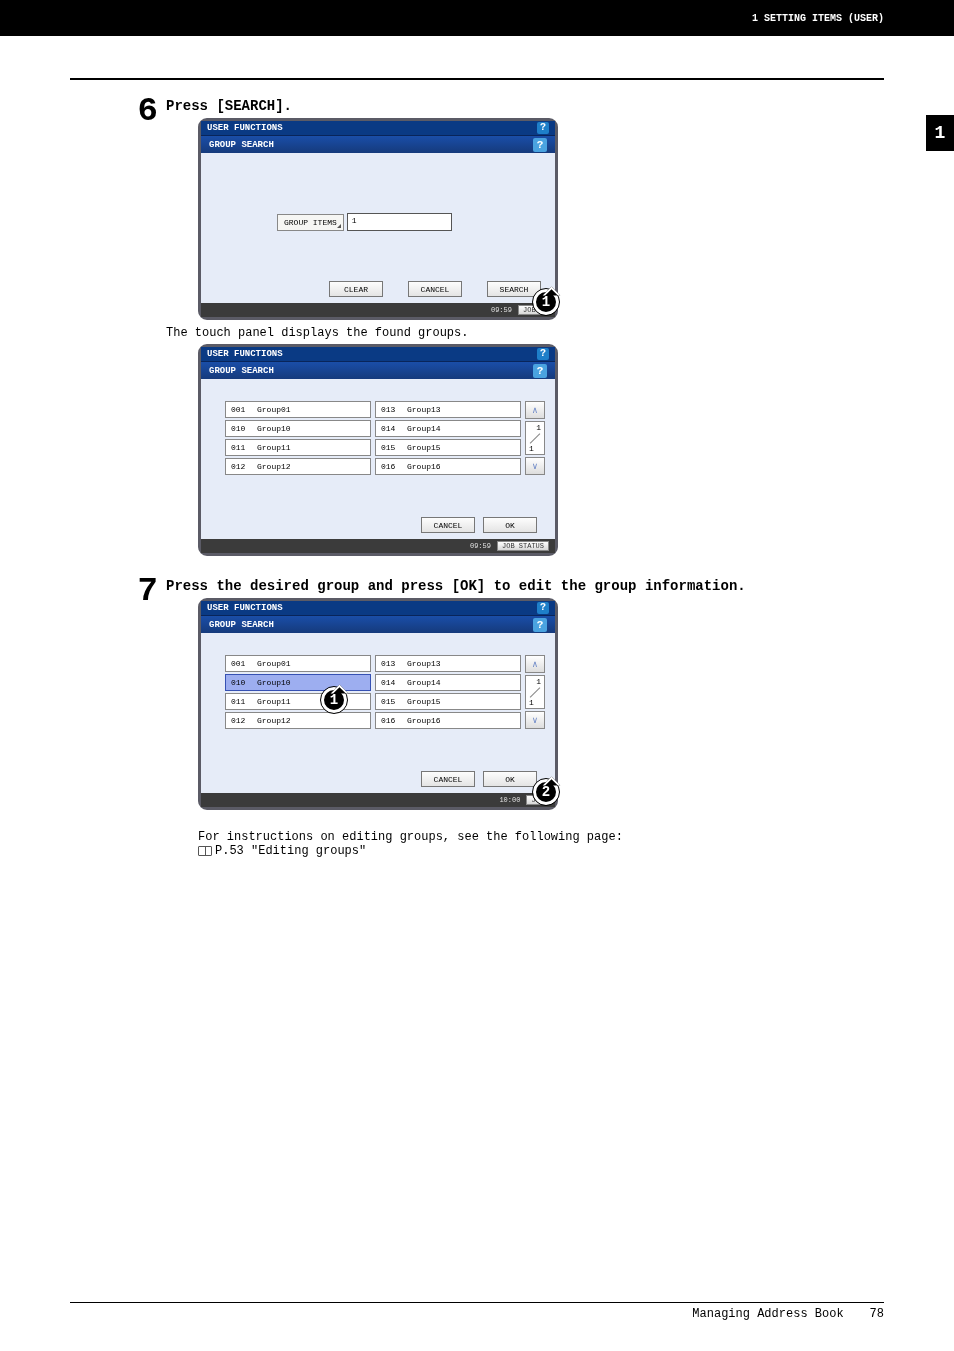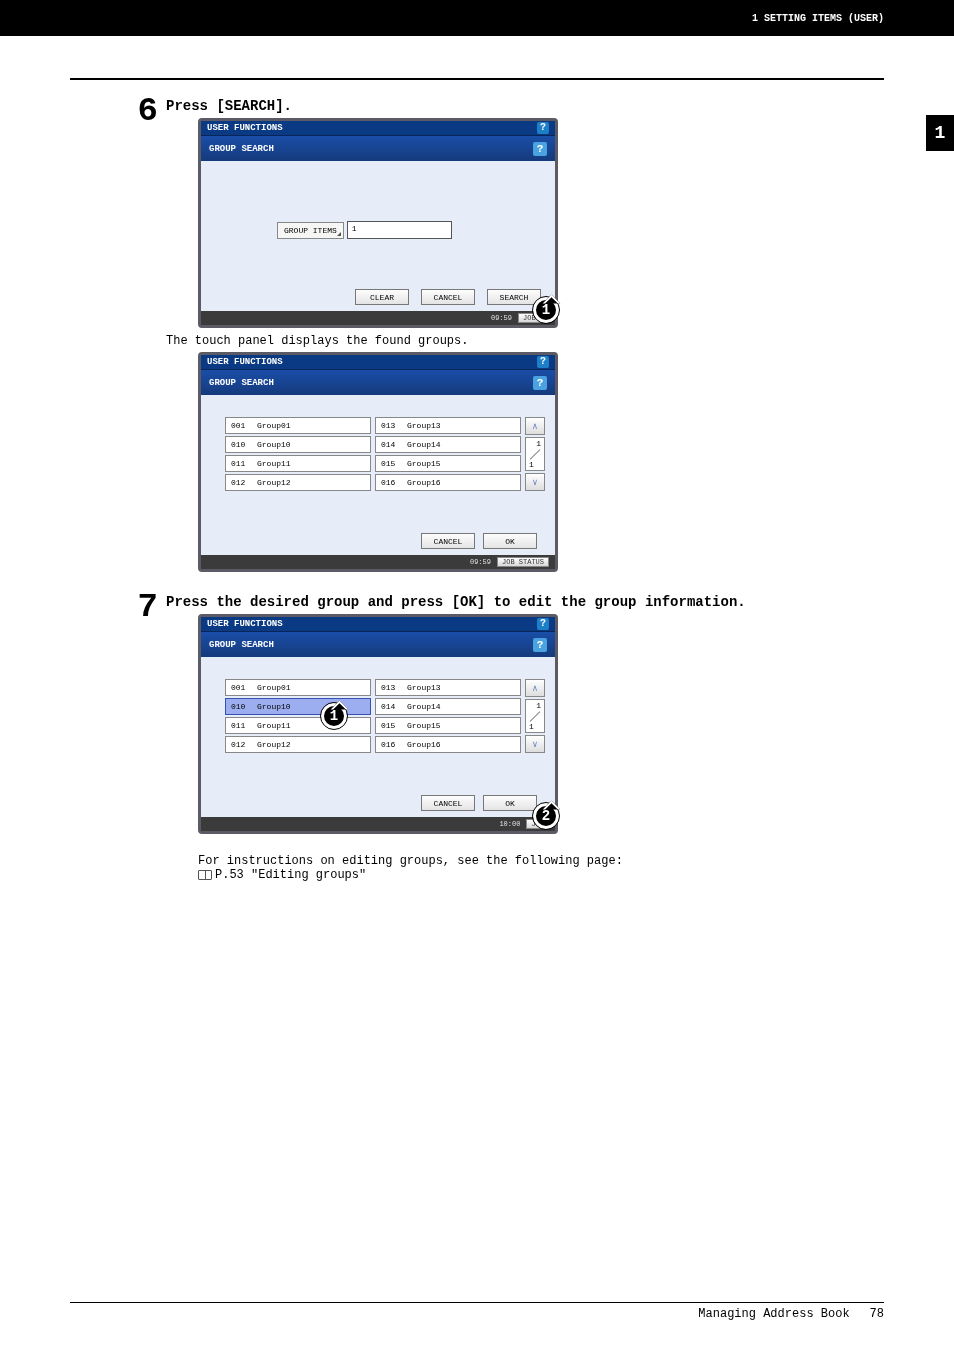--- a/index.html
+++ b/index.html
@@ -7,32 +7,32 @@
   .page { width: 954px; height: 1351px; position: relative; padding: 0 70px; font-family: Liberation Mono, monospace; }
   .header { height: 36px; background: #000; color: #fff; font-size: 10px; font-weight: bold; display: flex; justify-content: flex-end; align-items: center; padding-right: 70px; margin: 0 -70px; }
   .side-tab { position: absolute; right: 0; top: 115px; width: 28px; height: 36px; background: #000; color: #fff; font-size: 18px; font-weight: bold; display: flex; align-items: center; justify-content: center; }
   .rule { border: 0; border-top: 2px solid #000; margin: 42px 0 4px 0; }
   .content { padding-left: 50px; padding-top: 6px; }
   .step { display: flex; align-items: flex-start; margin-top: 4px; }
   .step-num { font-size: 34px; font-weight: bold; width: 38px; text-align: right; margin-right: 8px; line-height: 1; }
   .step-body { flex: 1; padding-top: 4px; }
   .step-title { font-size: 14px; font-weight: bold; margin-bottom: 4px; }
   .panel-wrap { margin-left: 32px; margin-top: 4px; margin-bottom: 6px; }
-  .panel { width: 360px; border: 3px solid #5b5b66; border-radius: 4px; position: relative; background: #d8e0f0; font-size: 8px; }
+  .panel { width: 360px; border: 3px solid #5b5b66; border-radius: 9px; position: relative; background: #d8e0f0; font-size: 8px; }
   .panel-outline { box-shadow: inset 0 0 0 2px #bbb; }
   .titlebar { background: #0a3a84; color: #fff; font-size: 9px; font-weight: bold; padding: 1px 6px; display: flex; justify-content: space-between; align-items: center; height: 14px; }
   .help-top { width: 12px; height: 12px; background: #1e7fc9; color: #fff; border-radius: 2px; font-weight: bold; font-size: 10px; text-align: center; line-height: 12px; }
-  .subbar { background: linear-gradient(#1a4ea8, #153a7c); color: #fff; font-size: 9px; font-weight: bold; padding: 3px 8px; display: flex; justify-content: space-between; align-items: center; height: 26px; border-top: 1px solid #09255a; }
+  .subbar { background: linear-gradient(#1a4ea8, #153a7c); color: #fff; font-size: 9px; font-weight: bold; padding: 3px 8px; display: flex; justify-content: space-between; align-items: center; height: 18px; border-top: 1px solid #09255a; }
   .subbar .help { width: 14px; height: 14px; background: #4aa3e0; color: #fff; border-radius: 2px; font-weight: bold; font-size: 11px; text-align: center; line-height: 14px; }
   .panel-body { height: 150px; background: #e6ecf8; position: relative; }
   .form-row { position: absolute; top: 60px; left: 76px; display: flex; gap: 3px; align-items: center; }
   .label-btn { background: #f6f6f4; border: 1px solid #888; padding: 3px 6px; font-size: 8px; position: relative; }
   .label-btn::after { content: ""; position: absolute; right: 2px; bottom: 2px; width: 0; height: 0; border-left: 4px solid transparent; border-bottom: 4px solid #555; }
   .input-box { width: 105px; height: 18px; background: #fff; border: 1px solid #555; font-size: 8px; padding: 2px 4px; }
-  .button-row { position: absolute; bottom: 6px; right: 14px; display: flex; gap: 12px; }
+  .button-row { position: absolute; bottom: 6px; right: 14px; display: flex; gap: 25px; }
   .btn { background: linear-gradient(#fdfdfd, #e4e4e4); border: 1px solid #777; width: 54px; height: 16px; font-size: 8px; display: flex; align-items: center; justify-content: center; cursor: pointer; }
   .footerbar { height: 14px; background: #3b3b3b; color: #e0e0e0; font-size: 7px; display: flex; justify-content: flex-end; align-items: center; gap: 6px; padding-right: 6px; }
   .footerbar .jobs { background: linear-gradient(#fefefe,#d8d8d8); color: #333; border: 1px solid #888; padding: 0 4px; height: 10px; line-height: 9px; font-size: 7px; position: relative; }
   .callout { position: absolute; width: 26px; height: 26px; border: 3px solid #fff; outline: 1px solid #000; border-radius: 50%; background: #000; }
   .callout .num { position: absolute; inset: 2px; border-radius: 50%; color: #fff; font-size: 14px; font-weight: bold; display: flex; align-items: center; justify-content: center; }
   .callout::before { content: ""; position: absolute; width: 9px; height: 9px; background: #000; border: 2px solid #fff; top: -3px; right: -2px; transform: rotate(45deg); clip-path: polygon(0 0, 100% 0, 0 100%); }
   .note { font-size: 12px; margin: 4px 0 0 32px; }
   .list-body { background: #e6ecf8; height: 160px; position: relative; padding: 22px 10px 0 24px; }
   .list-cols { display: flex; gap: 4px; }
   .col { flex: 1; display: flex; flex-direction: column; gap: 2px; }
@@ -42,21 +42,21 @@
   .scroll-col { width: 20px; display: flex; flex-direction: column; gap: 2px; align-items: center; }
   .scroll-btn { width: 20px; height: 18px; background: linear-gradient(#fff,#ddd); border: 1px solid #888; display: flex; align-items: center; justify-content: center; font-size: 9px; color: #6a86c6; cursor: pointer; }
   .pagefrac { width: 20px; height: 34px; background: #fff; border: 1px solid #888; position: relative; font-size: 8px; }
   .pagefrac::before { content: ""; position: absolute; left: 2px; right: 2px; top: 50%; border-top: 1px solid #888; transform: rotate(-45deg); }
   .pagefrac .n1 { position: absolute; top: 1px; right: 3px; }
   .pagefrac .n2 { position: absolute; bottom: 1px; left: 3px; }
   .list-actions { position: absolute; right: 18px; bottom: 6px; display: flex; gap: 8px; }
   .ref { font-size: 12px; margin-left: 32px; margin-top: 20px; }
   .ref .bookicon { display: inline-block; width: 14px; height: 10px; border: 1px solid #555; border-radius: 1px; position: relative; vertical-align: middle; margin-right: 3px; }
   .ref .bookicon::after { content: ""; position: absolute; left: 50%; top: 0; bottom: 0; border-left: 1px solid #555; }
-  .page-footer { position: absolute; bottom: 30px; left: 70px; right: 70px; border-top: 1px solid #000; display: flex; justify-content: flex-end; padding-top: 4px; font-size: 12px; gap: 20px; }
+  .page-footer { position: absolute; bottom: 30px; left: 70px; right: 70px; border-top: 1px solid #000; display: flex; justify-content: flex-end; padding-top: 4px; font-size: 12px; gap: 26px; }
 </style>
 </head>
 <body>
 
 <div class="page">
   <div class="header">
     <span>1 SETTING ITEMS (USER)</span>
   </div>
   <div class="side-tab">1</div>
 

